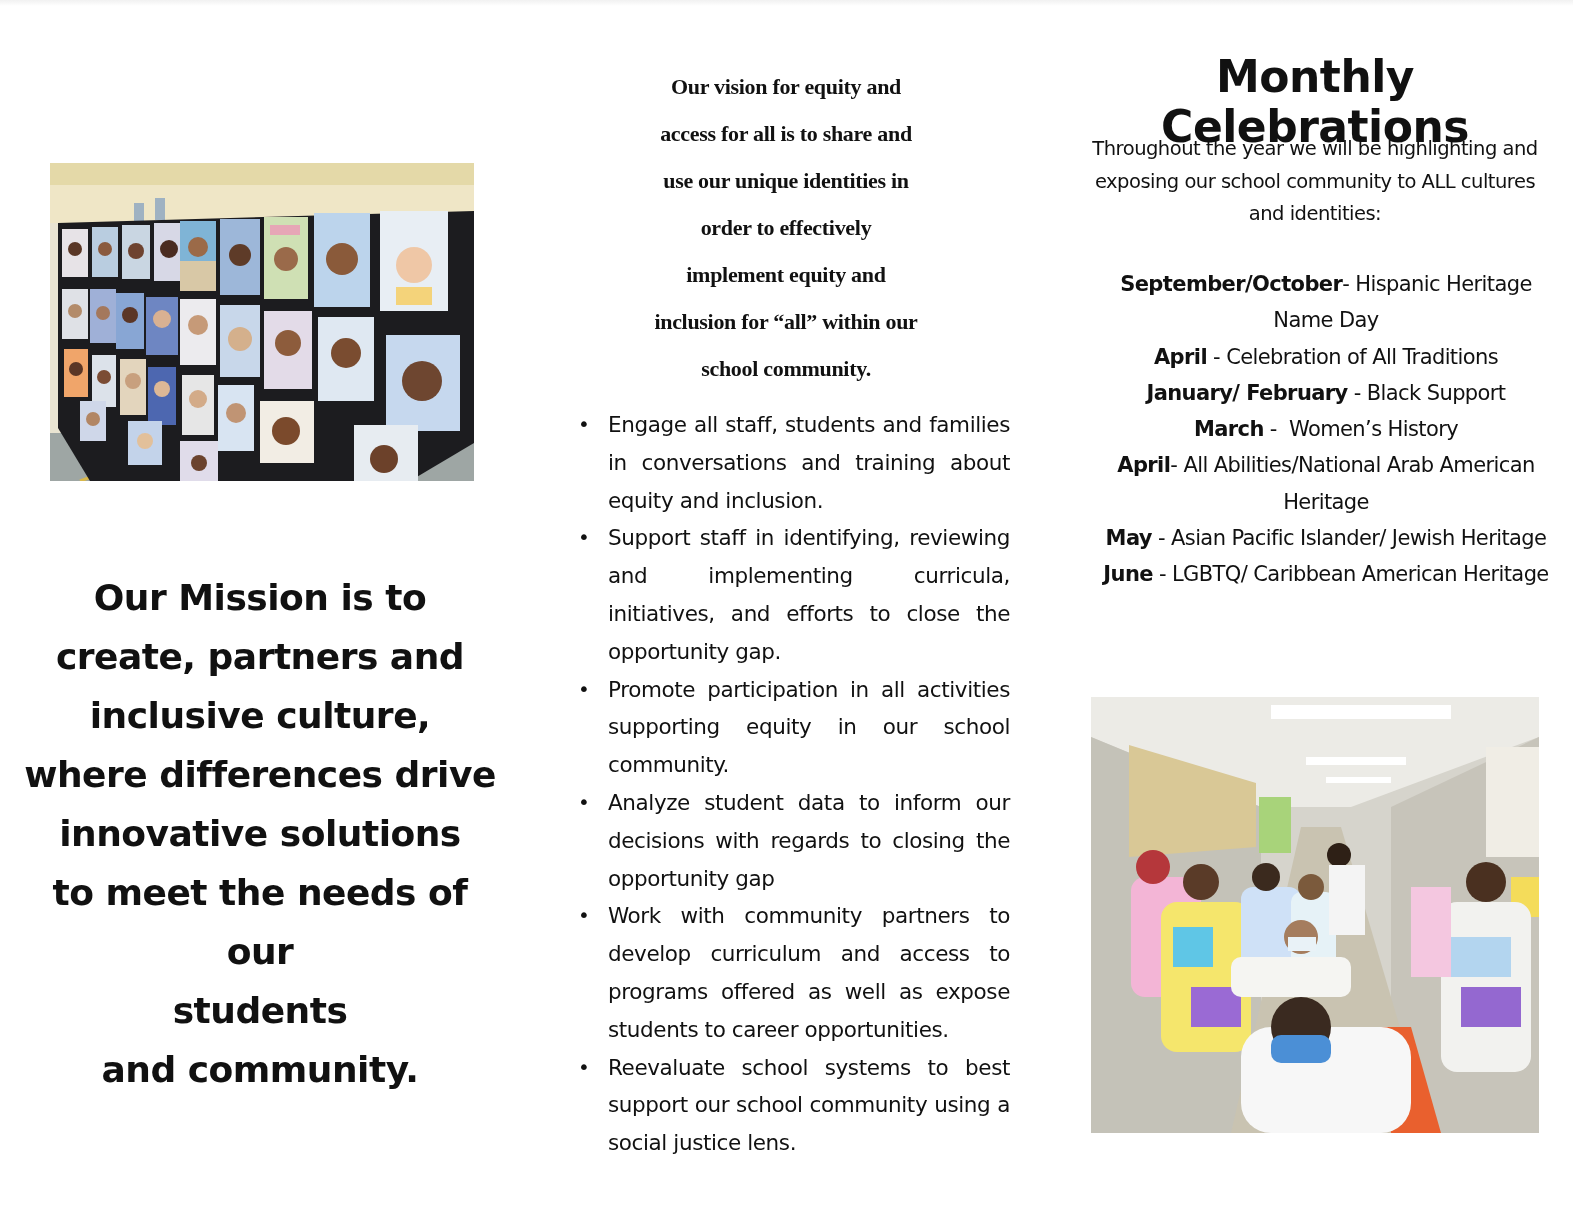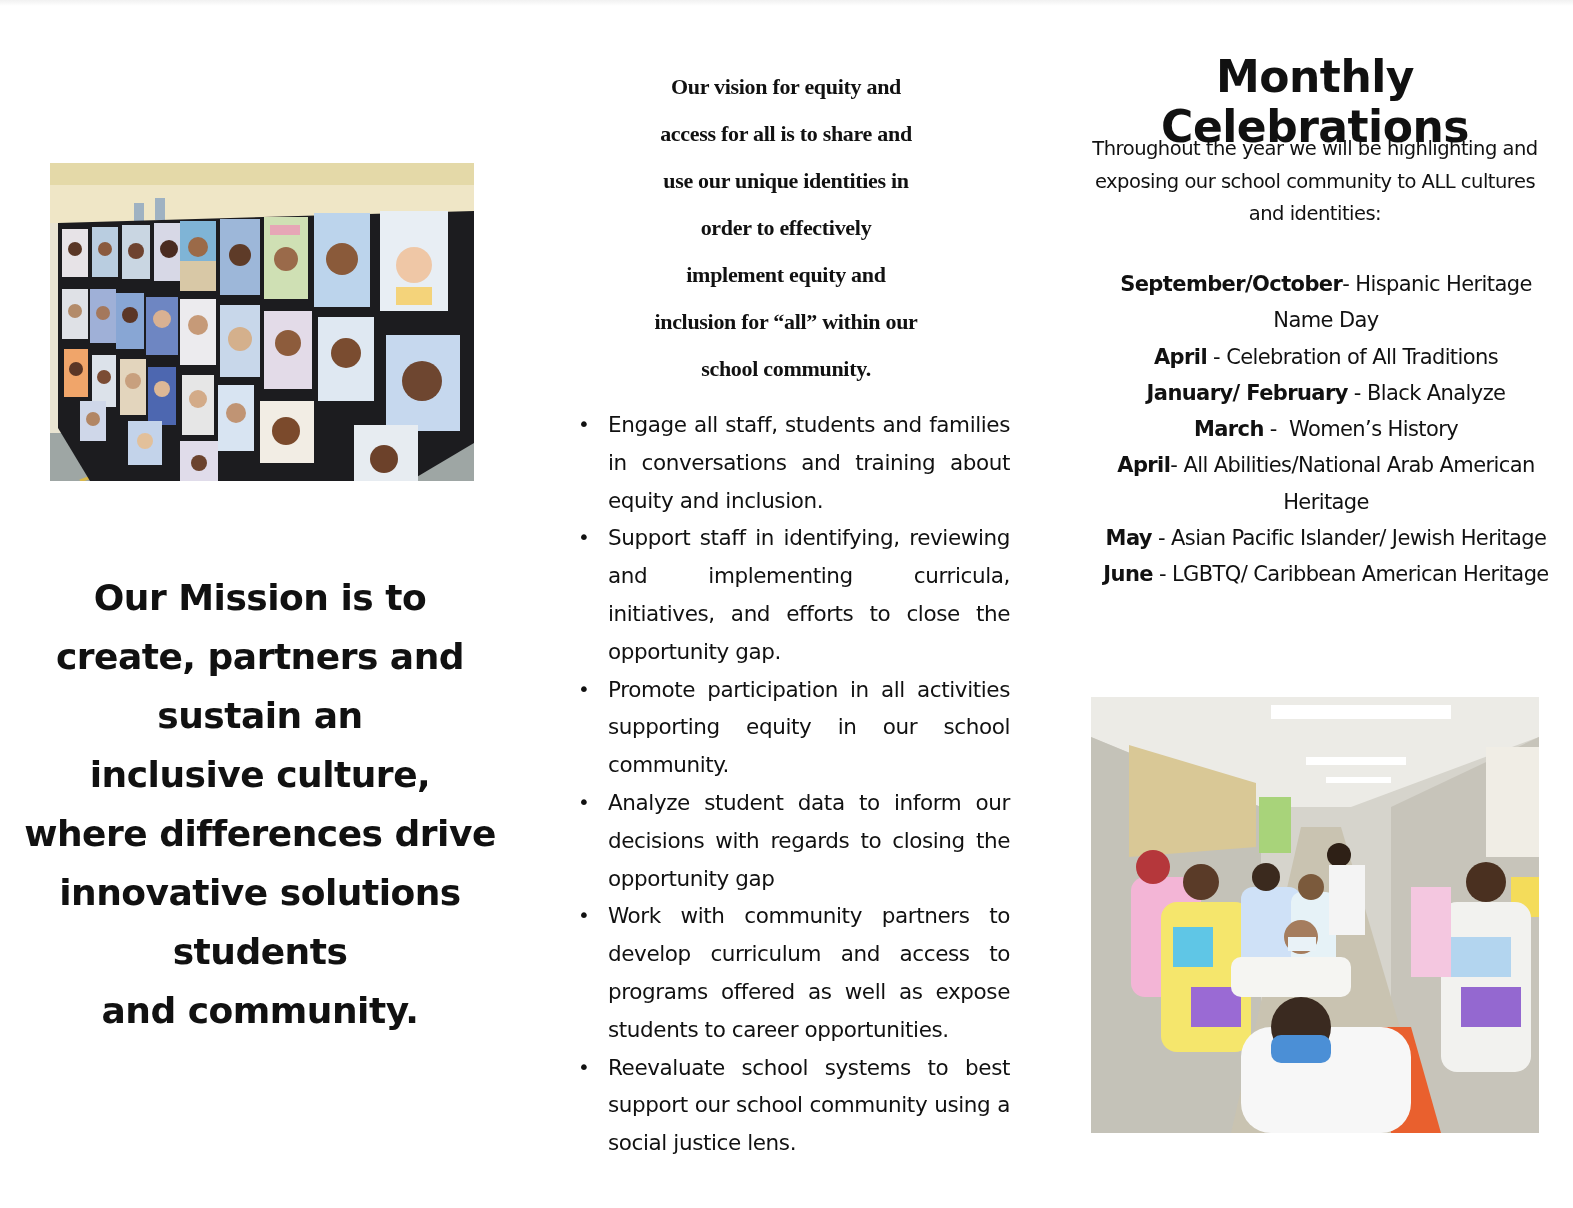--- a/index.html
+++ b/index.html
@@ -117,24 +117,24 @@
         <circle cx="95" cy="278" r="8" fill="#e2c09a"></circle>
       <rect x="130" y="278" width="38" height="40" fill="#e0dcea"></rect>
         <circle cx="149" cy="300" r="8" fill="#6b432e"></circle>
     </g>
   </svg>
 </div>
 
 <div class="mission">
   <span>Our Mission is to</span>
   <span>create, partners and</span>
-  <span>sustain an</span>
   <span>inclusive culture,</span>
   <span>where differences drive</span>
   <span>innovative solutions</span>
+  <span>to meet the needs of our</span>
   <span>students</span>
   <span>and community.</span>
 </div>
 
 <div class="vision">
   <span>Our vision for equity and</span>
   <span>access for all is to share and</span>
   <span>use our unique identities in</span>
   <span>order to effectively</span>
   <span>implement equity and</span>
@@ -155,21 +155,21 @@
 <div class="cel-intro">
   <span>Throughout the year we will be highlighting and</span>
   <span>exposing our school community to ALL cultures</span>
   <span>and identities:</span>
 </div>
 
 <div class="cel-list">
   <span class="row"><b>September/October</b><span>- </span><span>Hispanic Heritage</span></span>
   <span class="row"><span>Name Day</span></span>
   <span class="row"><b>April</b><span> - </span><span>Celebration of All Traditions</span></span>
-  <span class="row"><b>January/ February</b><span> - </span><span>Black Analyze</span></span>
+  <span class="row"><b>January/ February</b><span> - </span><span>Black Support</span></span>
   <span class="row"><b>March</b><span style="white-space:pre"> -  </span><span>Women’s History</span></span>
   <span class="row"><b>April</b><span>- </span><span>All Abilities/National Arab American</span></span>
   <span class="row"><span>Heritage</span></span>
   <span class="row"><b>May</b><span> - </span><span>Asian Pacific Islander/ Jewish Heritage</span></span>
   <span class="row"><b>June</b><span> - </span><span>LGBTQ/ Caribbean American Heritage</span></span>
 </div>
 
 <div class="photo" id="hall-photo" title="Students in tie-dye shirts lining a school hallway">
   <svg width="448" height="436" viewBox="0 0 448 436" xmlns="http://www.w3.org/2000/svg">
     <rect width="448" height="436" fill="#d6d4cc"></rect>

